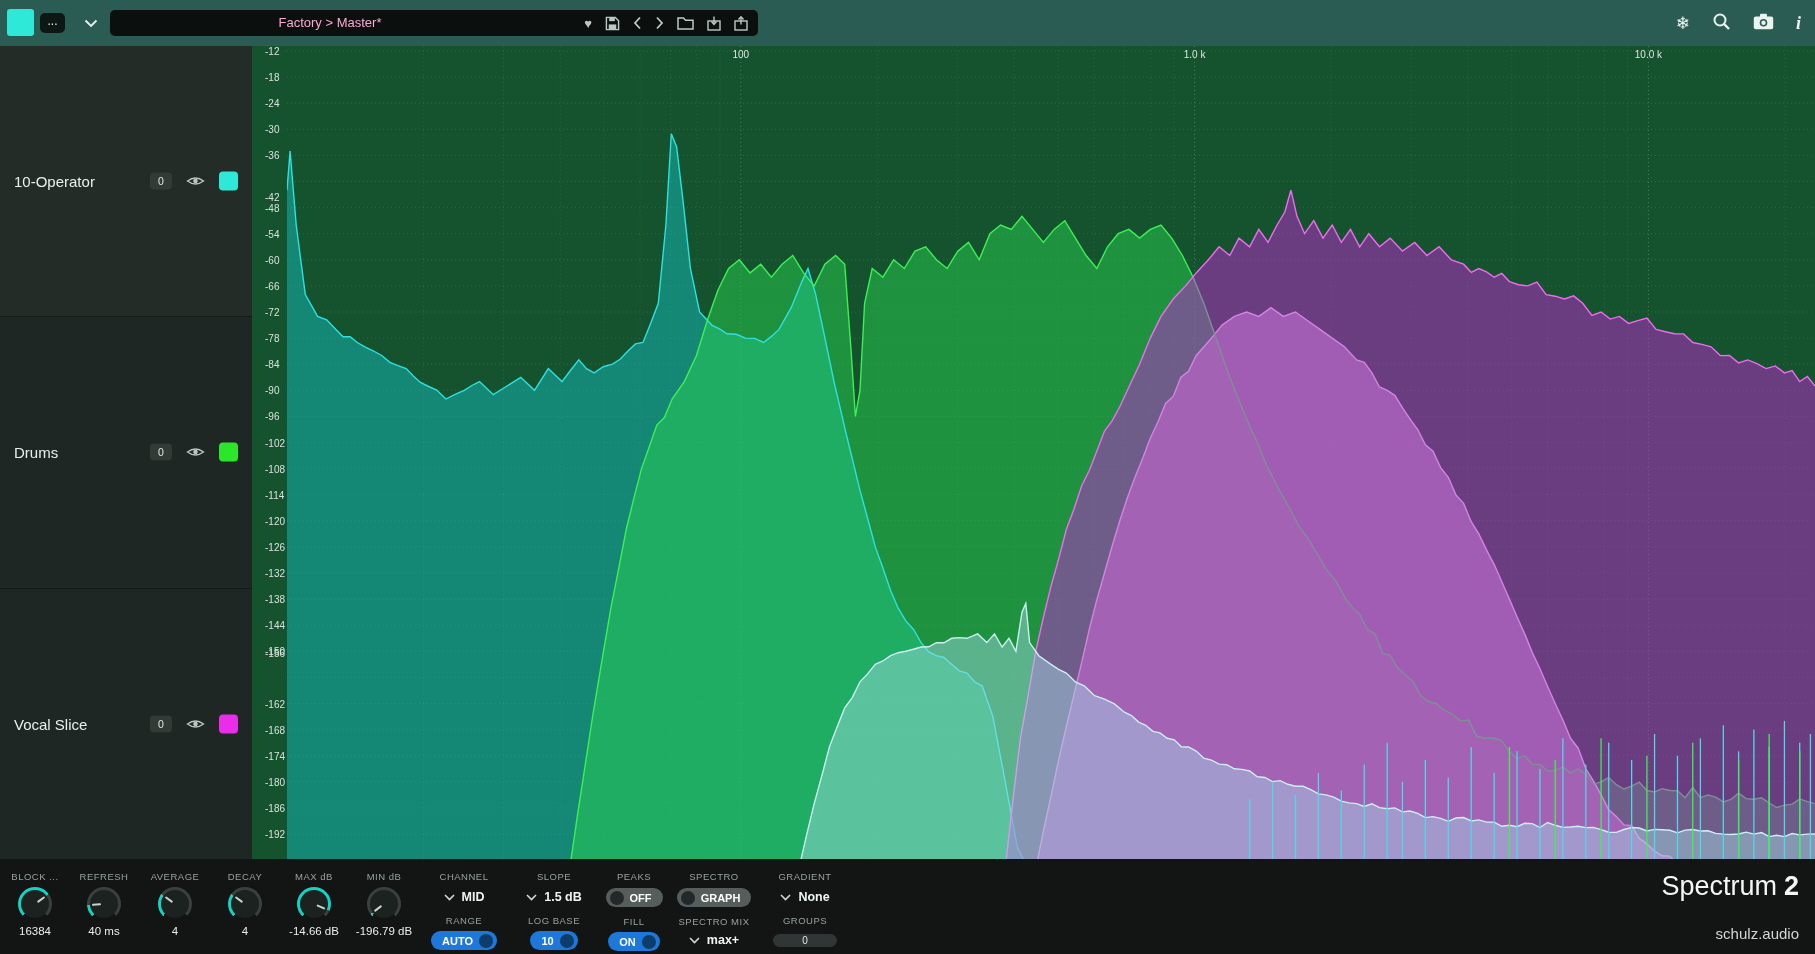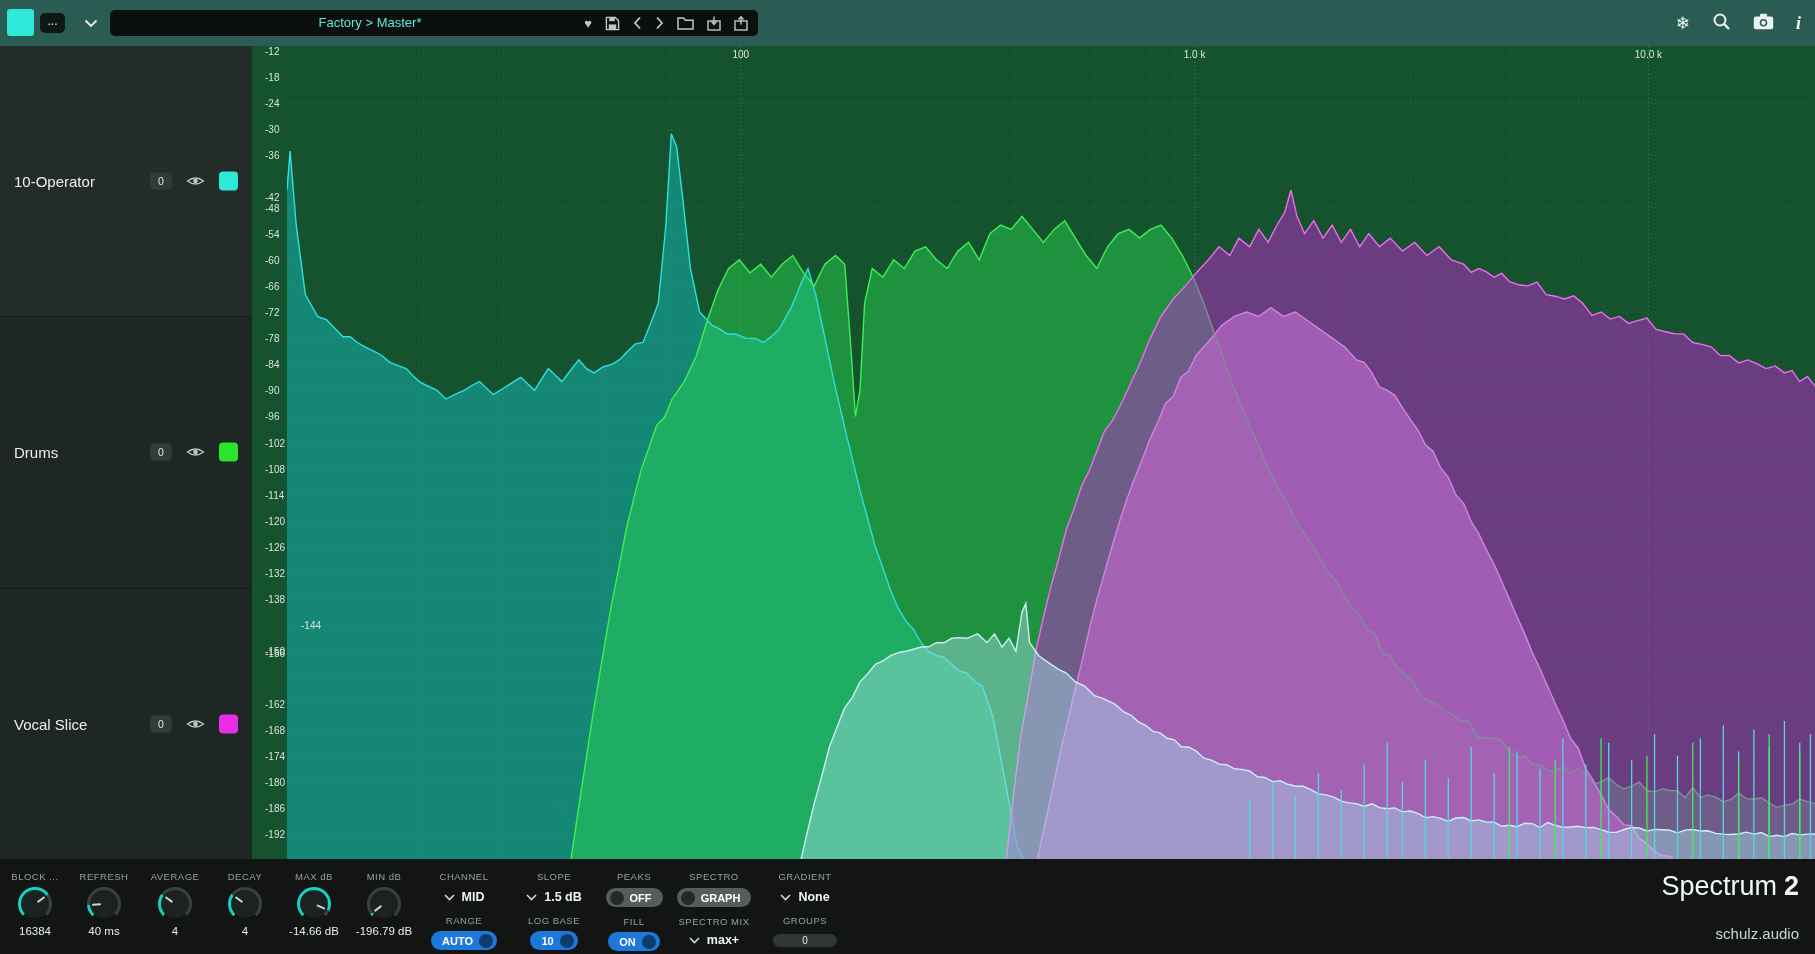--- a/index.html
+++ b/index.html
@@ -7,21 +7,21 @@
          font-family:"Liberation Sans",sans-serif;background:#060808;user-select:none;}
 
   
   .topbar{position:absolute;left:0;top:0;width:100%;height:46px;background:#2b5c53;}
   .logo-swatch{position:absolute;left:7px;top:9px;width:27px;height:27px;border-radius:3px;background:#2ee8d8;}
   .more-btn{position:absolute;left:40px;top:13px;width:25px;height:20px;border-radius:5px;background:#0d1815;
             color:#dfe9e5;font-size:12px;line-height:17px;text-align:center;}
   .tb-chev{position:absolute;left:84px;top:19px;}
   .preset-bar{position:absolute;left:110px;top:10px;width:648px;height:26px;border-radius:5px;background:#0b100e;}
   .preset-text{position:absolute;left:0;top:0;width:440px;height:26px;line-height:26px;text-align:center;
-               color:#5eead4;font-size:13px;margin-left:40px;}
+               color:#f9a8d4;font-size:13px;}
   .preset-icons{position:absolute;right:10px;top:0;height:26px;display:flex;align-items:center;gap:13px;}
   .preset-icons .ic{display:inline-flex;align-items:center;color:#bcc9c4;}
   .heart-glyph{font-size:13px;color:#bcc9c4;line-height:1;}
   .top-right{position:absolute;right:14px;top:0;height:46px;display:flex;align-items:center;gap:22px;}
   .snow{font-size:17px;color:#e9f3f0;line-height:1;}
   .info-i{font-family:"Liberation Serif",serif;font-style:italic;font-weight:bold;font-size:18px;color:#e9f3f0;}
 
   
   .sidebar{position:absolute;left:0;top:46px;width:252px;height:813px;background:#1f2724;display:flex;flex-direction:column;}
   .track-row{position:relative;flex:1;border-bottom:1px solid #141a17;}
@@ -307,21 +307,21 @@
         <span style="top: 318.2px;">-84</span>
         <span style="top: 344.3px;">-90</span>
         <span style="top: 370.4px;">-96</span>
         <span style="top: 396.5px;">-102</span>
         <span style="top: 422.6px;">-108</span>
         <span style="top: 448.7px;">-114</span>
         <span style="top: 474.8px;">-120</span>
         <span style="top: 500.9px;">-126</span>
         <span style="top: 527px;">-132</span>
         <span style="top: 553.1px;">-138</span>
-        <span style="top: 579.2px; margin-left: 36px;">-144</span>
+        <span style="top: 579.2px;">-144</span>
         <span style="top: 605.3px;">-150</span>
         <span style="top: 607px;">-156</span>
         <span style="top: 657.5px;">-162</span>
         <span style="top: 683.6px;">-168</span>
         <span style="top: 709.7px;">-174</span>
         <span style="top: 735.8px;">-180</span>
         <span style="top: 761.9px;">-186</span>
         <span style="top: 788px;">-192</span>
       </div>
     <div id="freq-labels">

